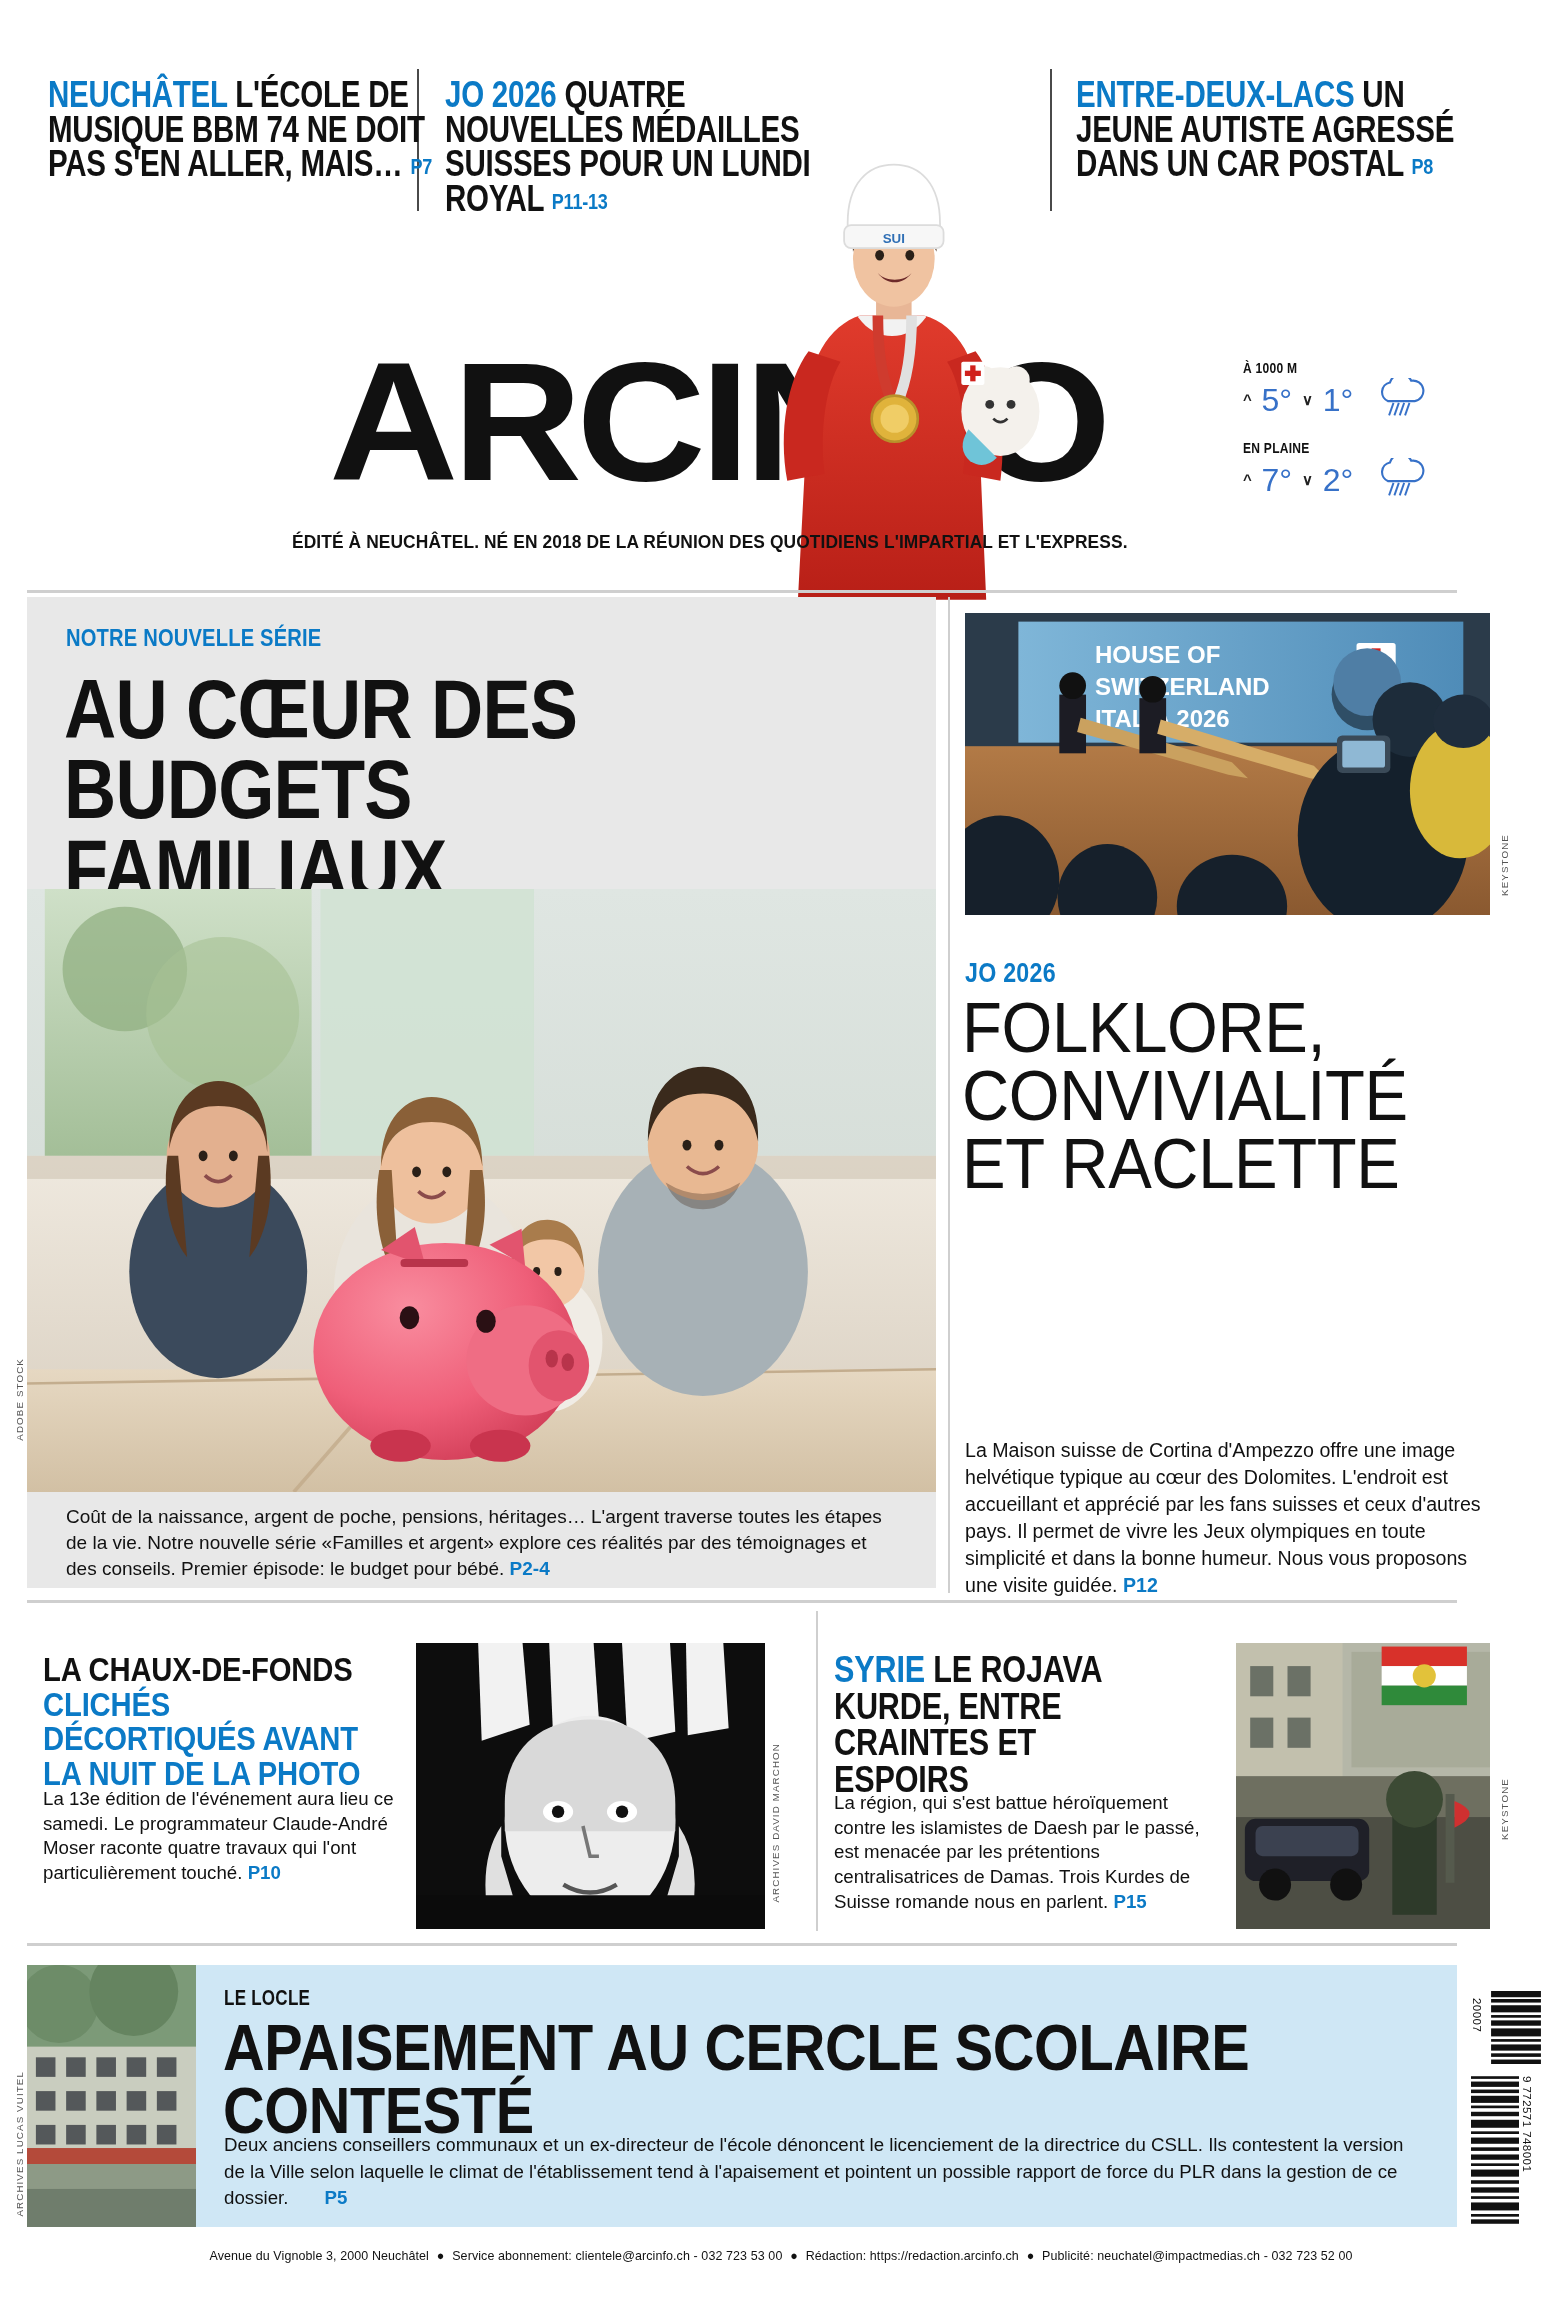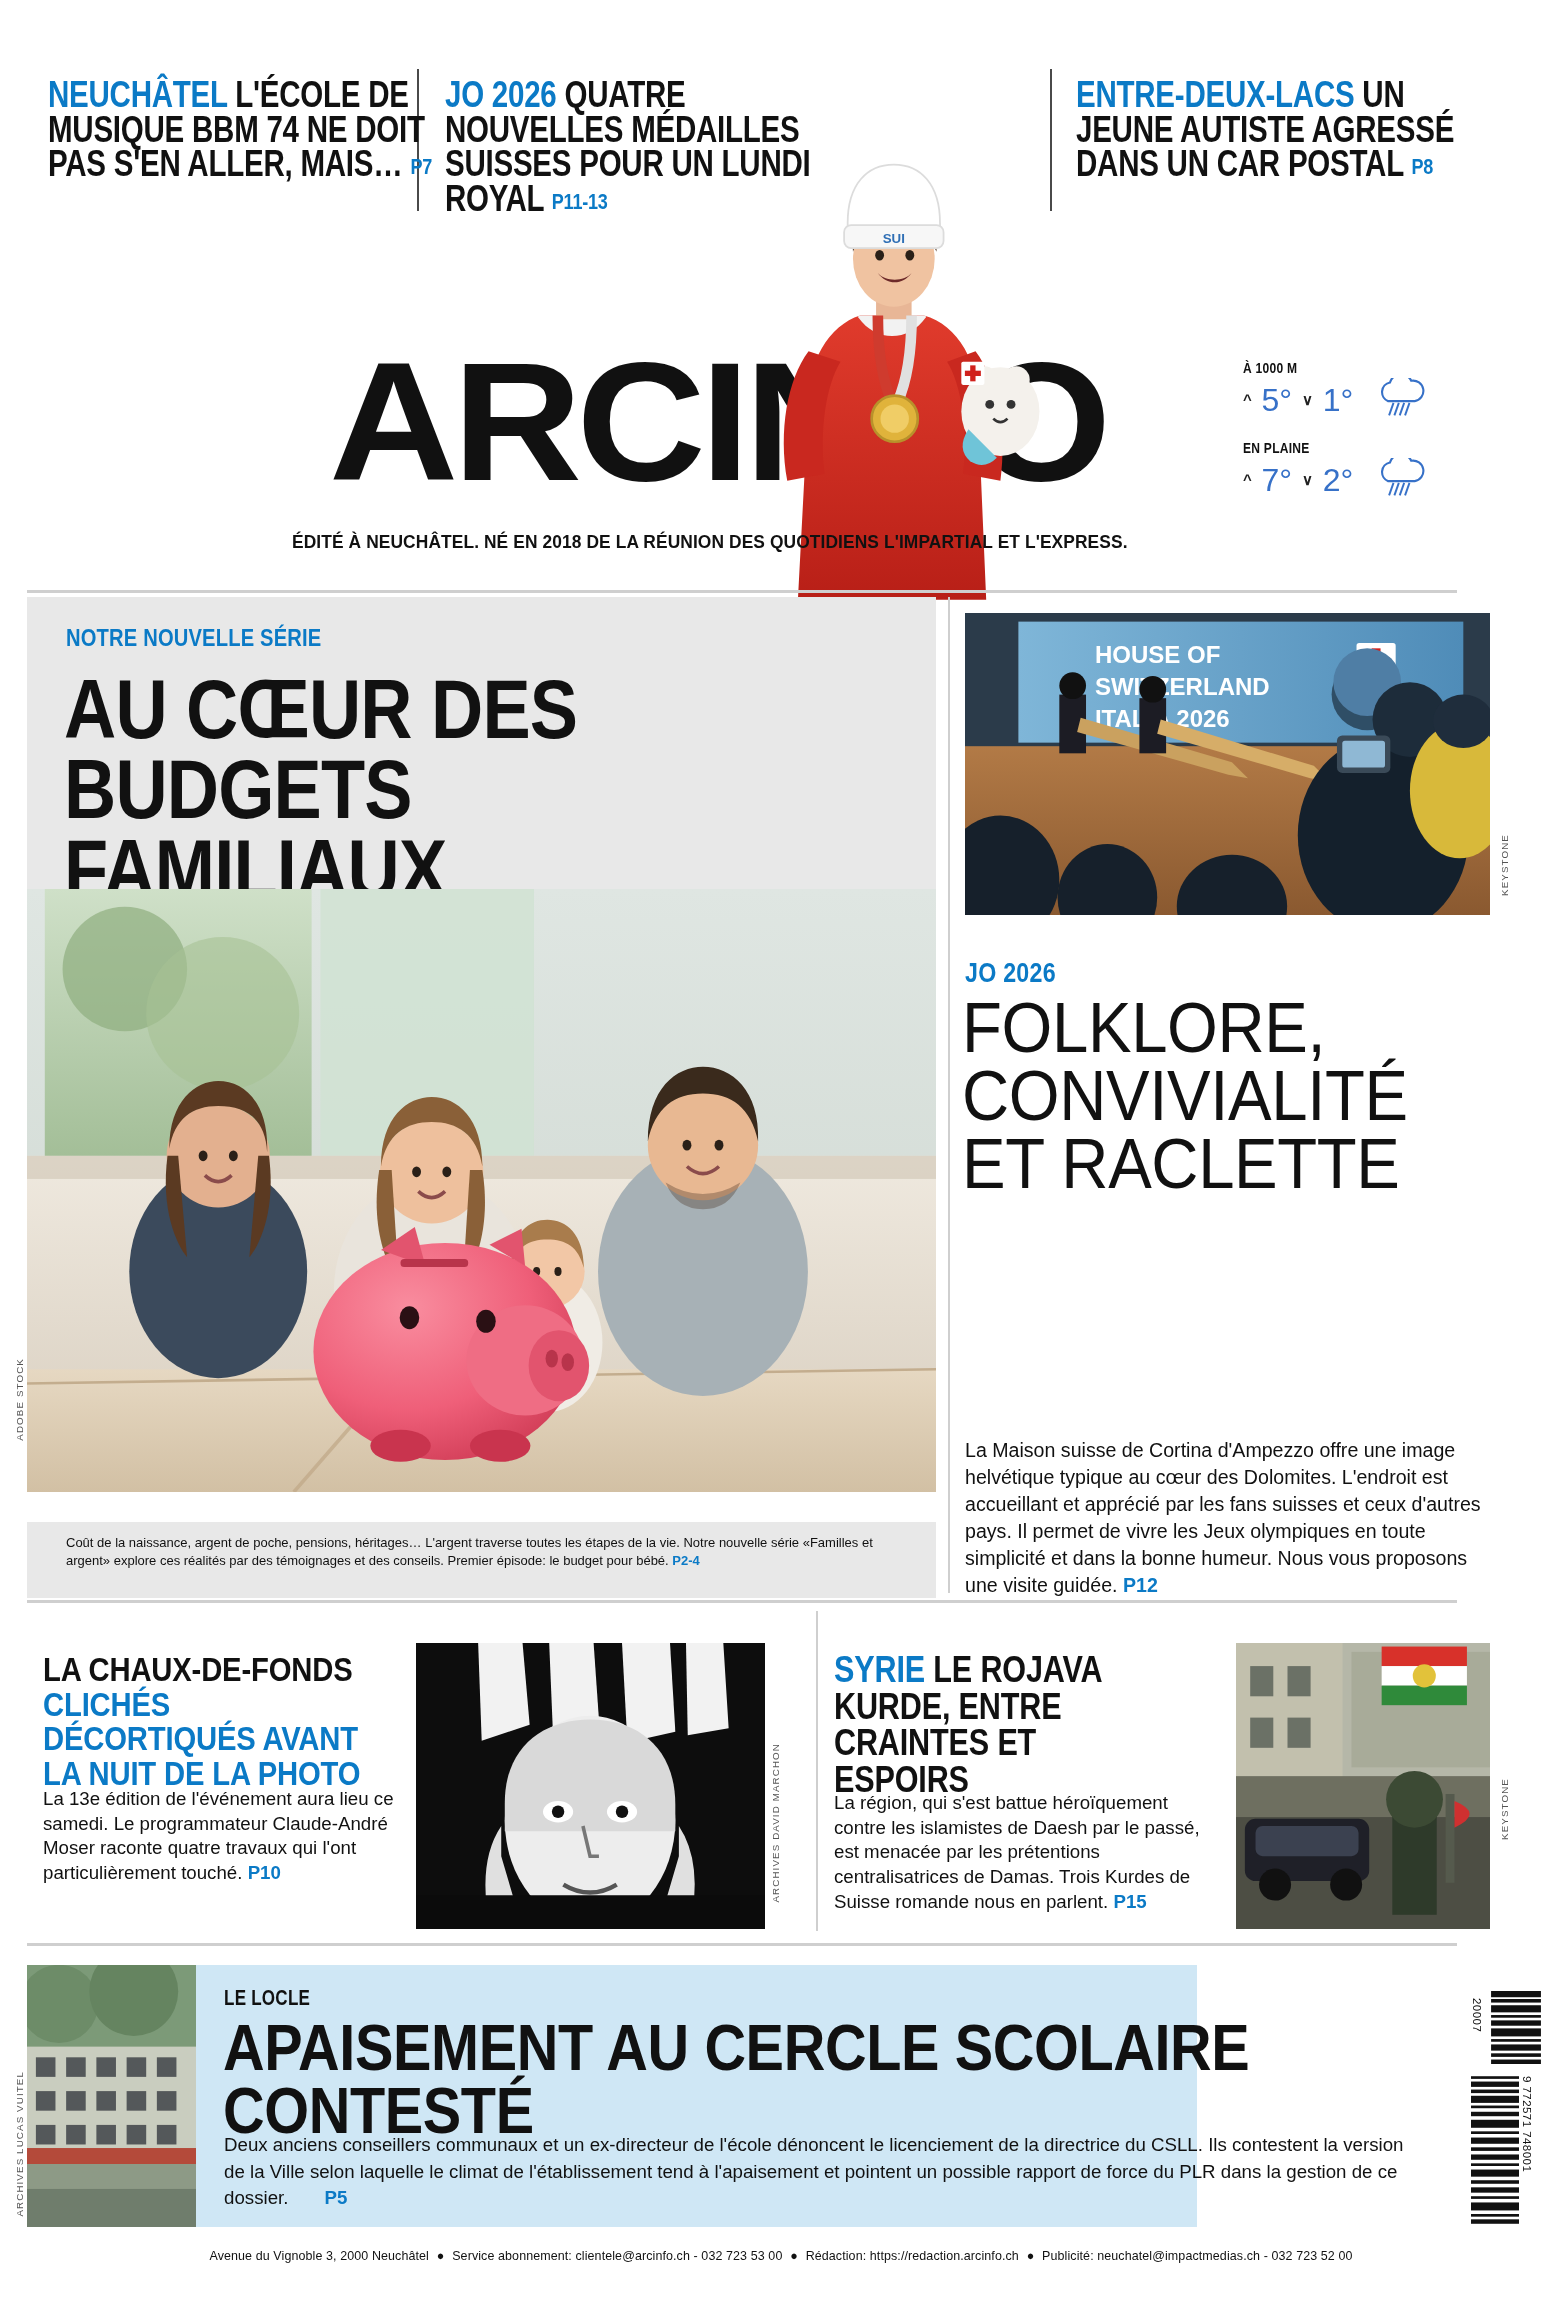--- a/index.html
+++ b/index.html
@@ -96,25 +96,24 @@
     position:absolute; left: 37px; top: 73px; width: 853px;
     font-size: 84px; font-weight: 800; line-height: .95; color:#111;
     text-transform: uppercase; letter-spacing: -0.9px;
     transform: scaleX(.86); transform-origin: left top;
   }
   .leadphoto {
     position:absolute; left: 27px; top: 889px; width: 909px; height: 603px;
     overflow:hidden; background:#d9d4cc;
   }
   .leadcap {
-    position:absolute; left: 27px; top: 1492px; width: 909px; height: 76px;
+    position:absolute; left: 27px; top: 1492px; width: 909px; height: 96px;
     background:#e8e8e8; padding: 12.4px 39px 0 39px;
-    font-size: 13px; line-height: 1.36; color:#111;
+    font-size: 19px; line-height: 1.36; color:#111;
     transform-origin: left top;
-    margin-top: 30px;
   }
   .leadcap .pref { color:#0b7ac6; font-weight:800; }
   .credit-v {
     position:absolute; writing-mode: vertical-rl; transform: rotate(180deg);
     font-size: 9.8px; letter-spacing: 1.1px; color:#555; text-transform: uppercase;
   }
 
   
   .rphoto {
     position:absolute; left: 965px; top: 613px; width: 525px; height: 302px;
@@ -167,21 +166,21 @@
     font-size: 18.7px; line-height: 1.32; color:#111;
   }
   .b2body .pref { color:#0b7ac6; font-weight:800; }
   .b2photo {
     position:absolute; left: 1236px; top: 1643px; width: 254px; height: 286px;
     overflow:hidden; background:#4a4f45;
   }
 
   
   .banner {
-    position:absolute; left: 27px; top: 1965px; width: 1170px; height: 262px;
+    position:absolute; left: 27px; top: 1965px; width: 1430px; height: 262px;
     background: #cfe7f5;
   }
   .bannerphoto {
     position:absolute; left: 0; top: 0; width: 169px; height: 262px; overflow:hidden;
   }
   .banner .kicker {
     position:absolute; left: 197px; top: 21.3px;
     font-size: 21.3px; font-weight:800; color:#111; text-transform:uppercase;
     letter-spacing:0.3px; transform: scaleX(.8); transform-origin:left top;
   }

